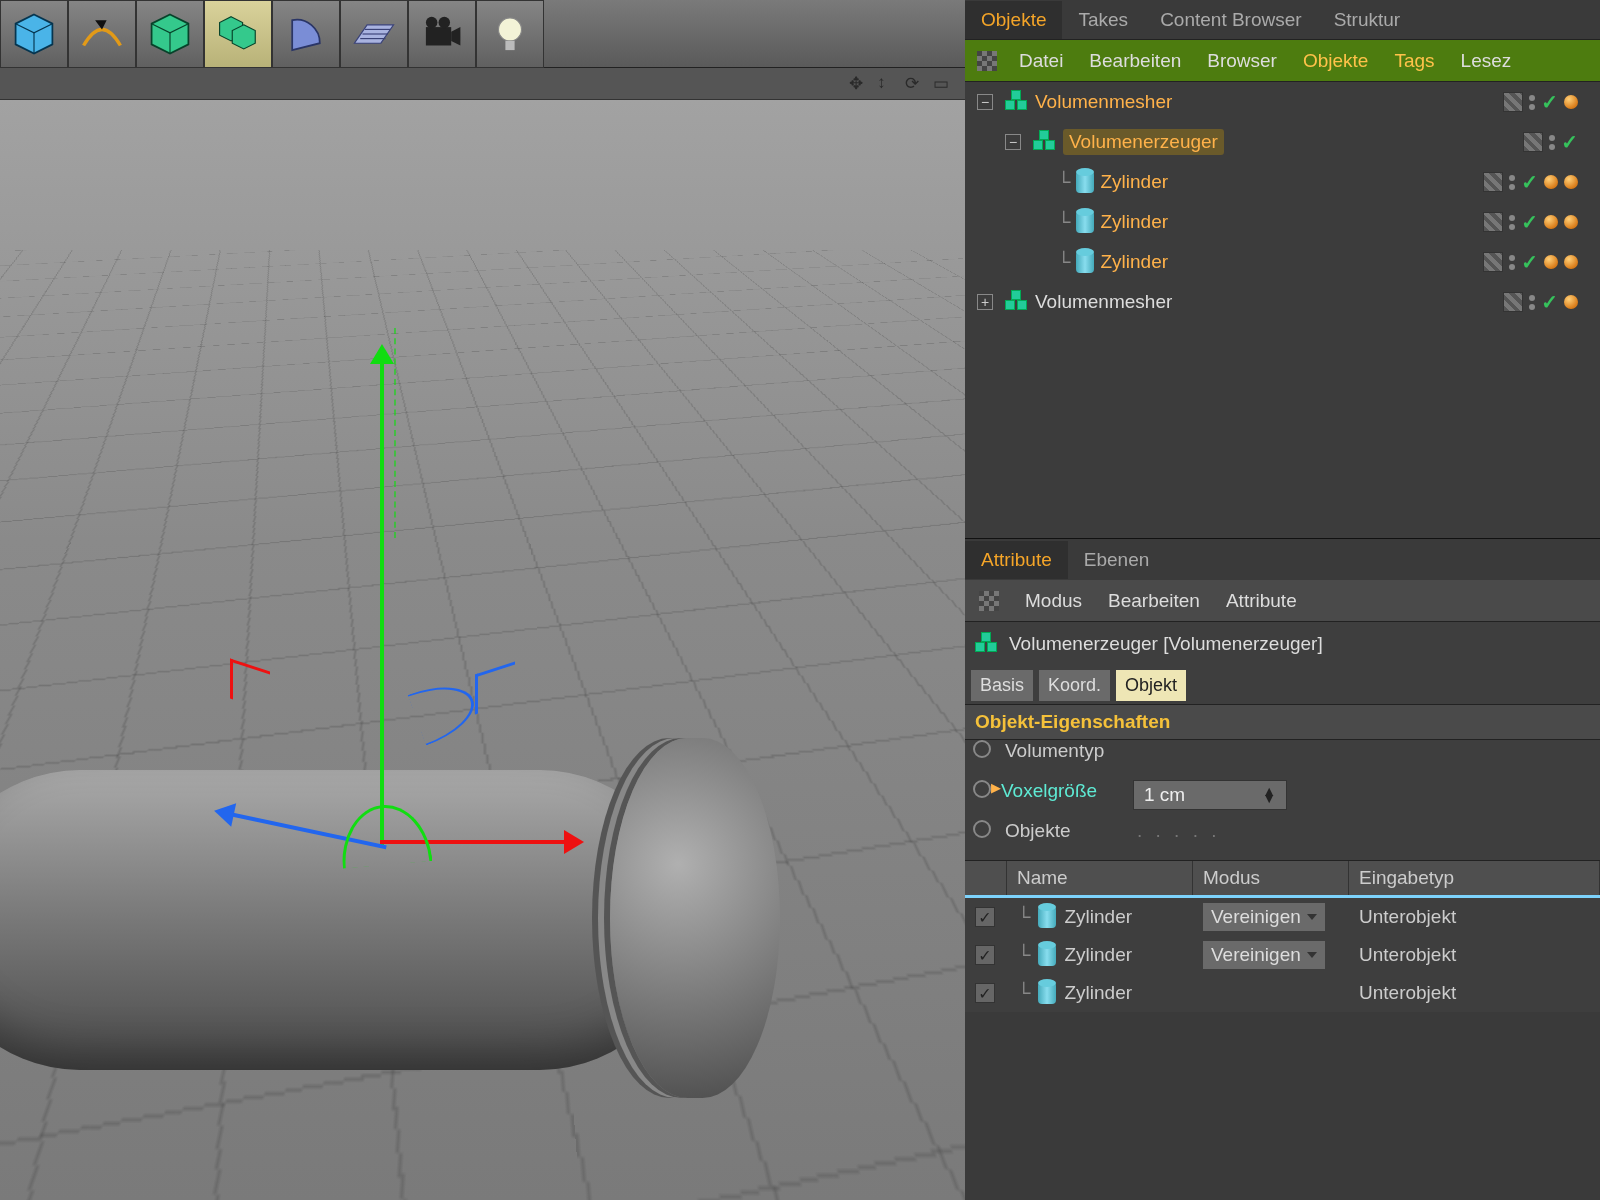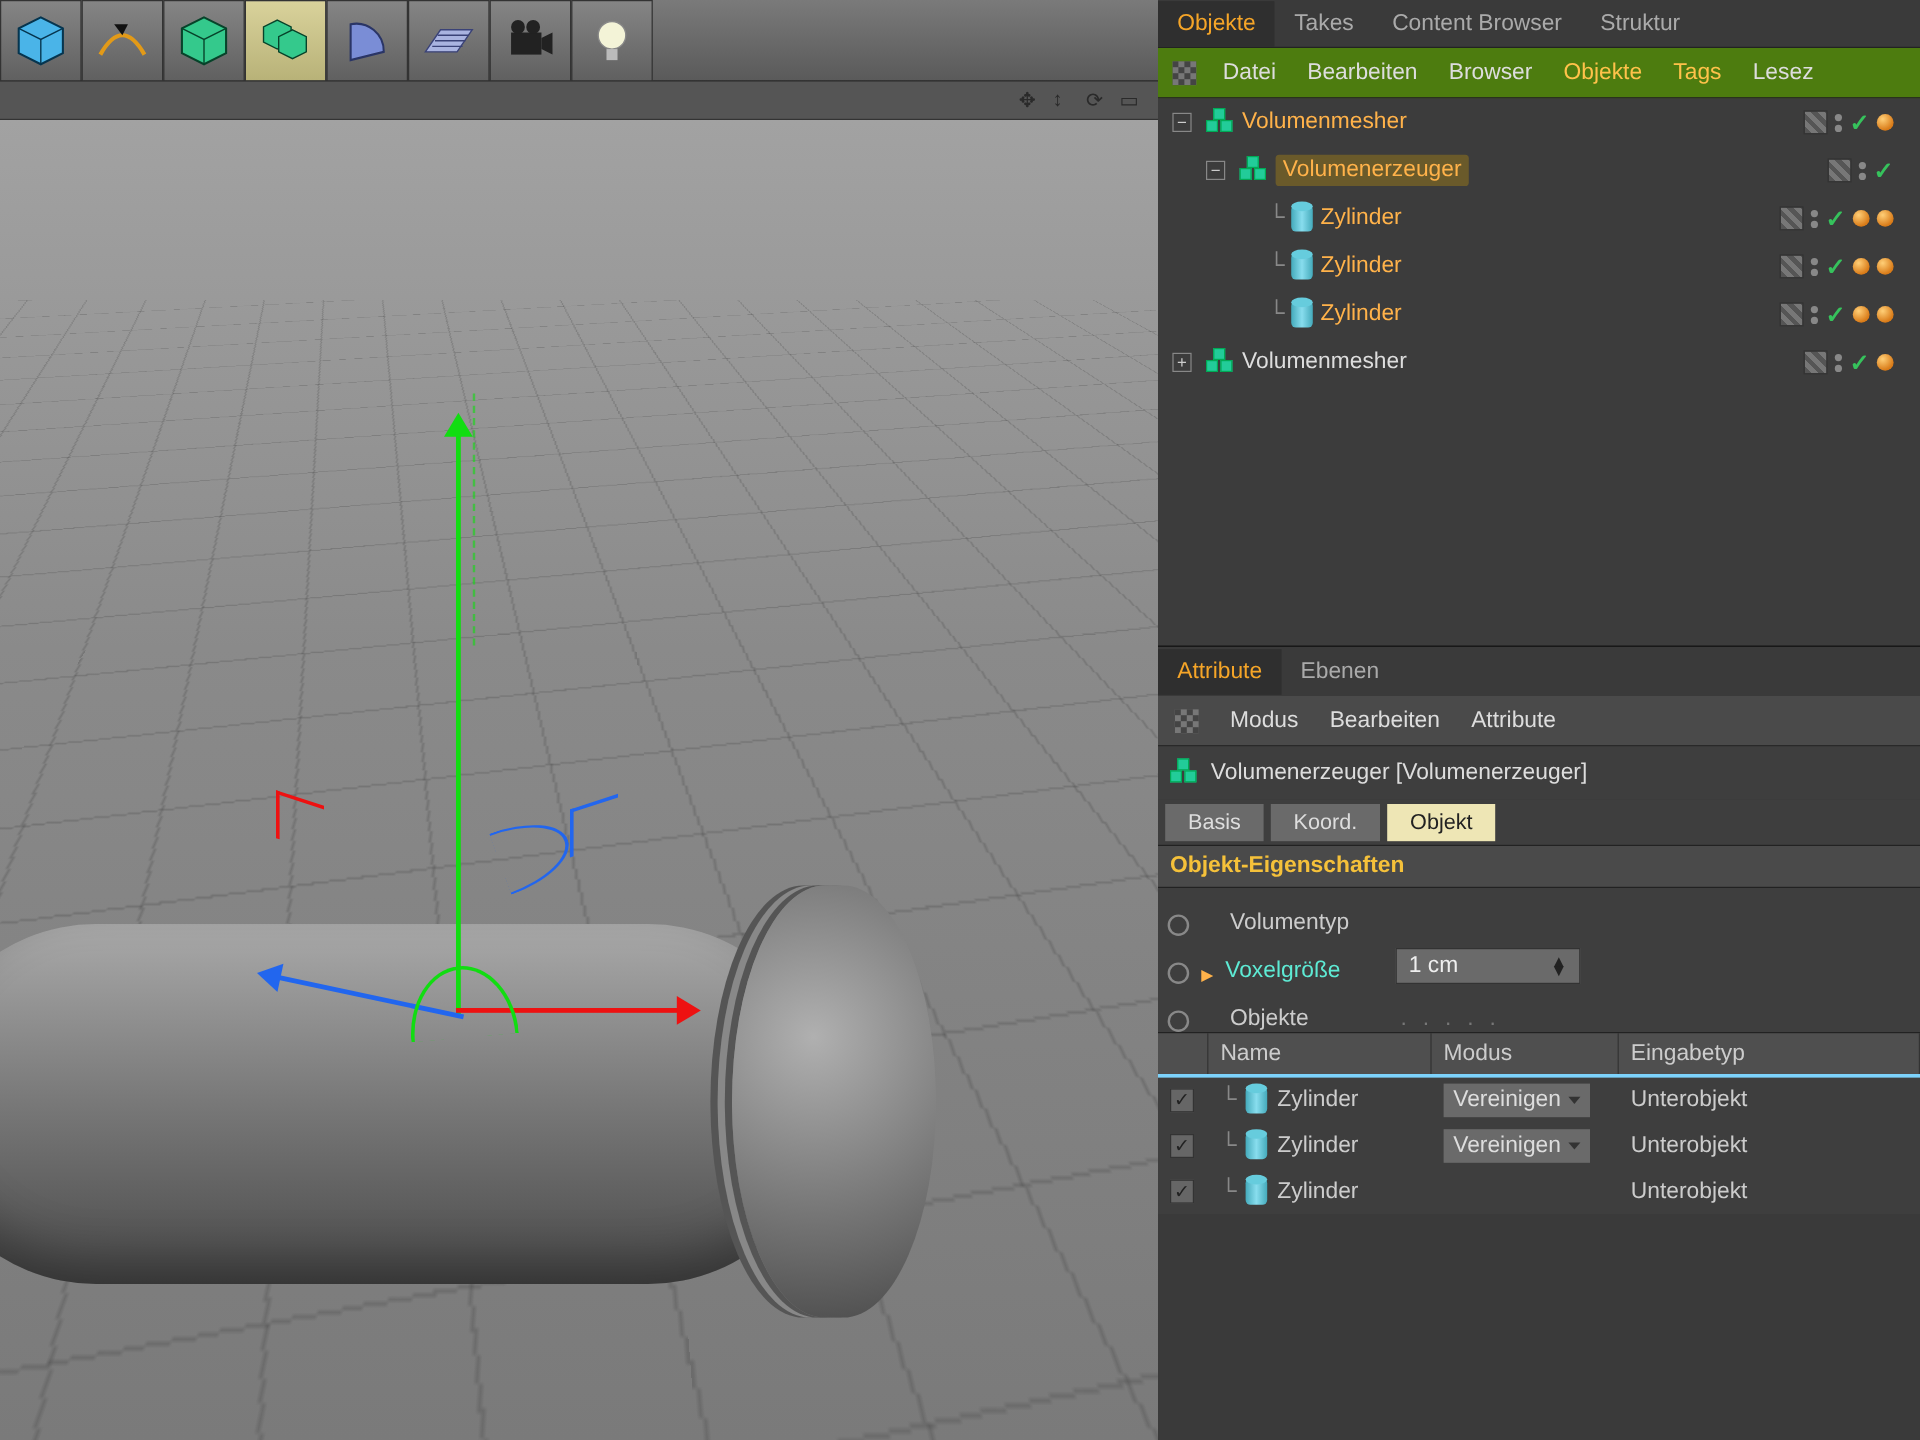--- a/index.html
+++ b/index.html
@@ -69,26 +69,26 @@
 .chk { width: 20px; height: 20px; background: repeating-linear-gradient(45deg,#555 0 4px,#777 4px 8px); border: 1px solid #333; }
 .dotpair { display: flex; flex-direction: column; gap: 3px; }
 .dotpair i { width: 6px; height: 6px; background: #888; border-radius: 50%; }
 .tick { color: #36c25c; font-size: 20px; font-weight: bold; }
 .orange-dot { width: 14px; height: 14px; background: radial-gradient(circle at 35% 30%, #ffcf77, #d97b18 70%); border-radius: 50%; }
 
 .attr-tabs { height: 42px; background: #3a3a3a; border-top: 1px solid #111; }
 .attr-bar { height: 42px; display: flex; align-items: center; gap: 26px; padding-left: 14px; background: #4a4a4a; color: #ddd; font-size: 19px; border-bottom: 1px solid #222; }
 .obj-hdr { height: 44px; display: flex; align-items: center; gap: 10px; padding-left: 10px; background: #3e3e3e; font-size: 19px; color: #ddd; }
 .prop-tabs { height: 38px; padding-left: 6px; gap: 6px; background: #3e3e3e; }
-.ptab { padding: 5px 19px; background: #6a6a6a; color: #ddd; cursor: pointer; font-size: 18px; }
+.ptab { padding: 5px 9px; background: #6a6a6a; color: #ddd; cursor: pointer; font-size: 18px; }
 .ptab.active { background: #eee6b5; color: #222; }
 .section-hdr { height: 36px; background: #4a4a4a; color: #f5c13a; font-weight: bold; padding: 6px 10px; font-size: 19px; border-top: 1px solid #222; border-bottom: 1px solid #222; }
 
 .attrs { background: #3e3e3e; }
-.field { display: flex; align-items: flex-end; height: 40px; padding-left: 8px; gap: 10px; font-size: 19px; }
+.field { display: flex; align-items: flex-start; height: 40px; padding-left: 8px; gap: 0; font-size: 19px; }
 .radio { width: 18px; height: 18px; border: 2px solid #888; border-radius: 50%; }
 .tri { color: #ffb24a; font-size: 13px; }
 .flabel { color: #ccc; width: 132px; }
 .flabel.hl { color: #5eead4; }
 .finput { background: #6a6a6a; color: #eee; padding: 4px 10px; height: 30px; border: 1px solid #333; display: flex; align-items: center; justify-content: space-between; }
 .spinner { color: #222; font-size: 14px; line-height: 7px; }
 
 .obj-table { background: #3e3e3e; }
 .otbl-hdr { display: flex; height: 38px; border-top: 1px solid #222; border-bottom: 3px solid #7dd3fc; font-size: 19px; background: #4f4f4f; }
 .otbl-hdr > div { padding: 6px 10px; border-right: 1px solid #333; }

